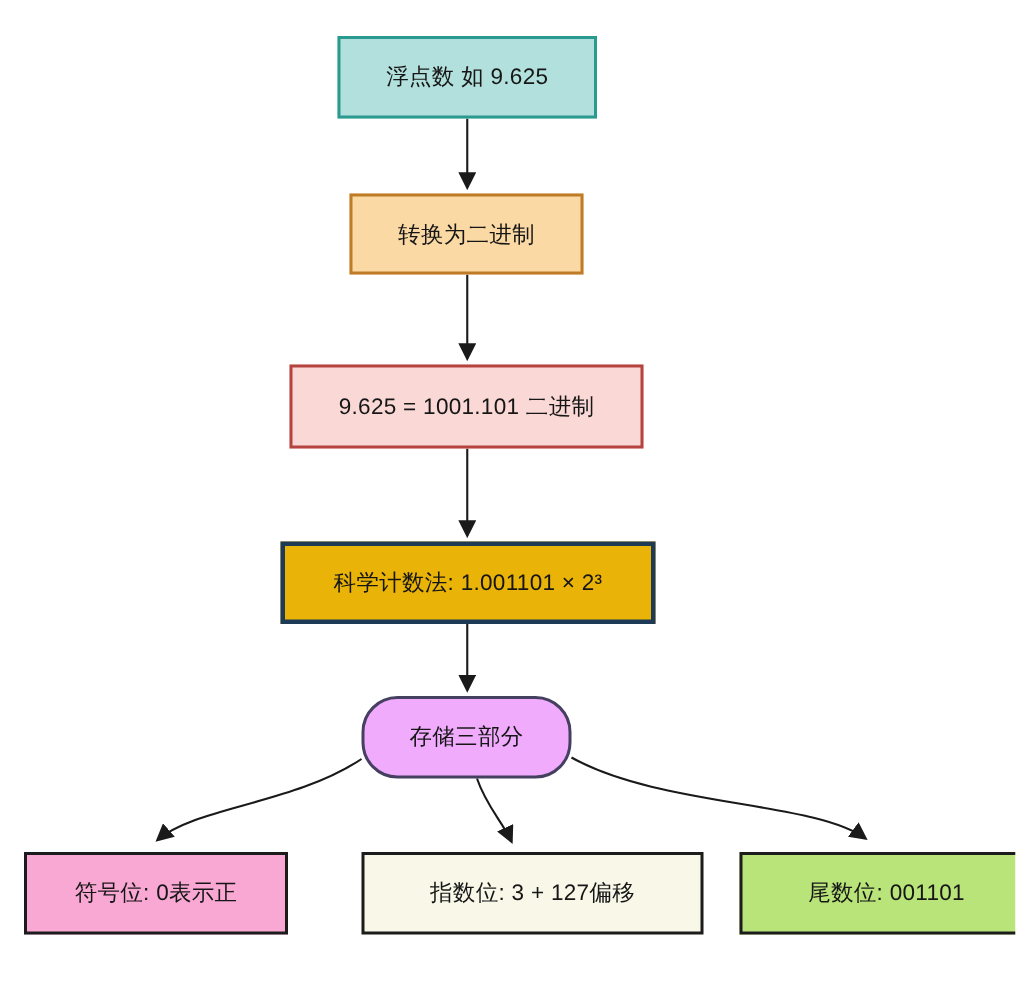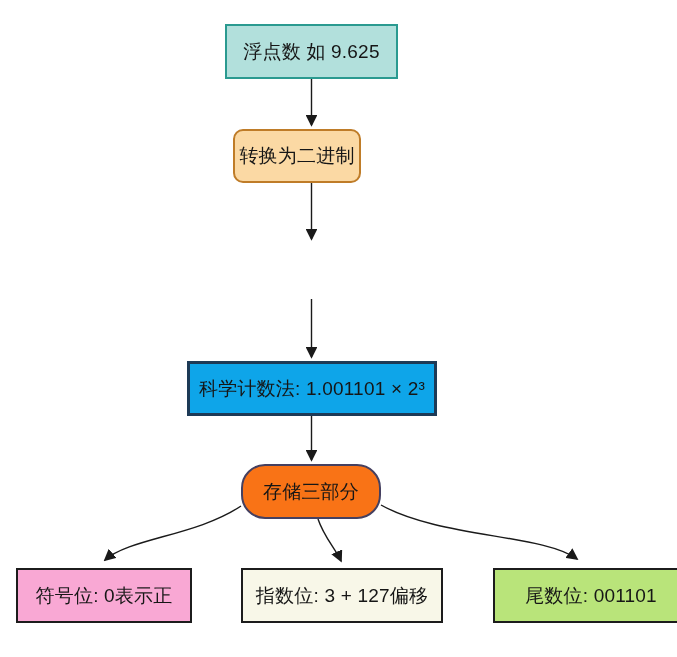--- a/index.html
+++ b/index.html
@@ -24,34 +24,34 @@
     pointer-events: none;
   }
   .node {
     position: absolute;
     box-sizing: border-box;
     border: 2.5px solid #333;
     display: flex;
     align-items: center;
     justify-content: center;
     text-align: center;
-    font-size: 19px;
+    font-size: 15px;
     font-weight: 500;
     color: #161616;
     letter-spacing: 0.2px;
     white-space: nowrap;
   }
   
   .n-float      { left: 225px; top:  24px; width: 173px; height: 55px; border-width: 2px; }
-  .n-convert    { left: 233px; top: 129px; width: 128px; height: 54px; border-radius: 10px; }
+  .n-convert    { left: 233px; top: 129px; width: 156px; height: 54px; }
   .n-binary     { left: 193px; top: 243px; width: 236px; height: 56px; }
   .n-scientific { left: 187px; top: 361px; width: 250px; height: 55px; border-width: 3px; }
   .n-store      { left: 241px; top: 464px; width: 140px; height: 55px; }
   .n-sign       { left:  16px; top: 568px; width: 176px; height: 55px; }
-  .n-exponent   { left: 241px; top: 568px; width: 202px; height: 55px; }
+  .n-exponent   { left: 241px; top: 568px; width: 228px; height: 55px; }
   .n-mantissa   { left: 493px; top: 568px; width: 196px; height: 55px; }
 </style>
 </head>
 <body>
 
 <div class="canvas">
 
   <svg class="edges-layer" viewBox="0 0 677 657" xmlns="http://www.w3.org/2000/svg">
     <defs>
       <marker id="arrowhead" viewBox="0 0 10 10" refX="8.5" refY="5" markerWidth="8.5" markerHeight="8.5" orient="auto-start-reverse">
@@ -68,26 +68,29 @@
   </svg>
 
   <div class="node n-float" style="background: rgb(178, 224, 220); border-color: rgb(42, 154, 144);">
     <span>浮点数 如 9.625</span>
   </div>
 
   <div class="node n-convert" style="background: rgb(251, 217, 164); border-color: rgb(191, 124, 40);">
     <span>转换为二进制</span>
   </div>
 
+  <div class="node n-binary" style="background: rgb(249, 216, 214); border-color: rgb(181, 68, 62);">
+    <span>9.625 = 1001.101 二进制</span>
+  </div>
 
-  <div class="node n-scientific" style="background: #0ea5e9; border-color: rgb(29, 58, 86);">
+  <div class="node n-scientific" style="background: #eab308; border-color: rgb(29, 58, 86);">
     <span>科学计数法: 1.001101 × 2³</span>
   </div>
 
-  <div class="node n-store" style="background: #f97316; border-color: rgb(69, 64, 96); border-radius: 24px;">
+  <div class="node n-store" style="background: #f0abfc; border-color: rgb(69, 64, 96); border-radius: 24px;">
     <span>存储三部分</span>
   </div>
 
   <div class="node n-sign" style="background: #f9a8d4; border-color: rgb(28, 28, 28);">
     <span>符号位: 0表示正</span>
   </div>
 
   <div class="node n-exponent" style="background: rgb(248, 247, 232); border-color: rgb(28, 28, 28);">
     <span>指数位: 3 + 127偏移</span>
   </div>

